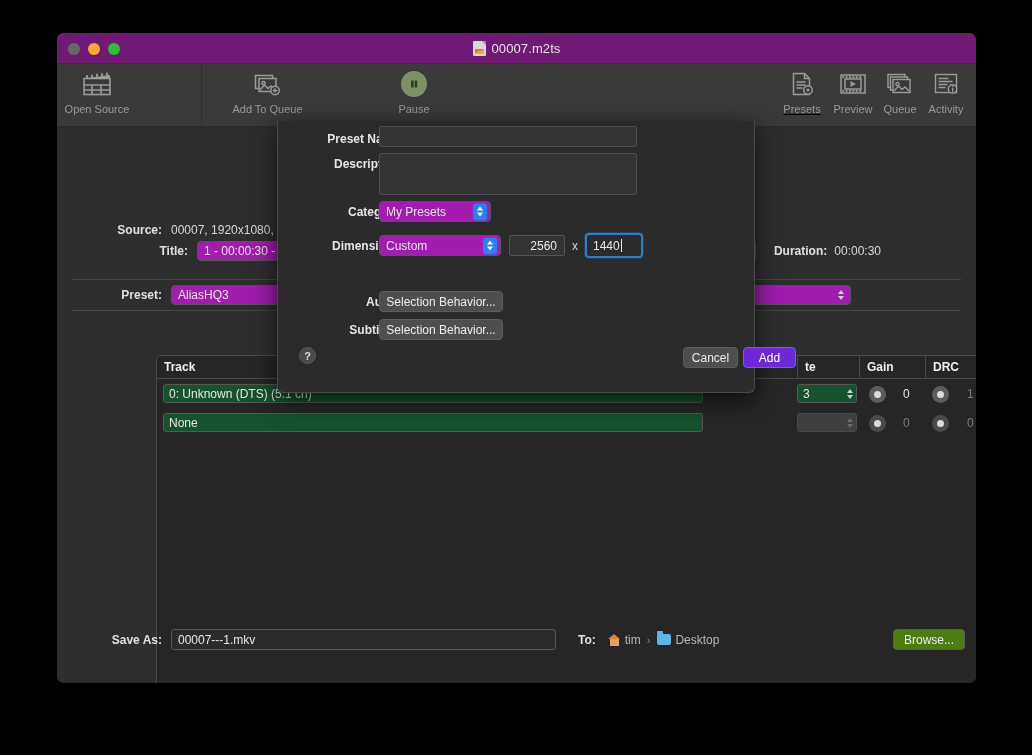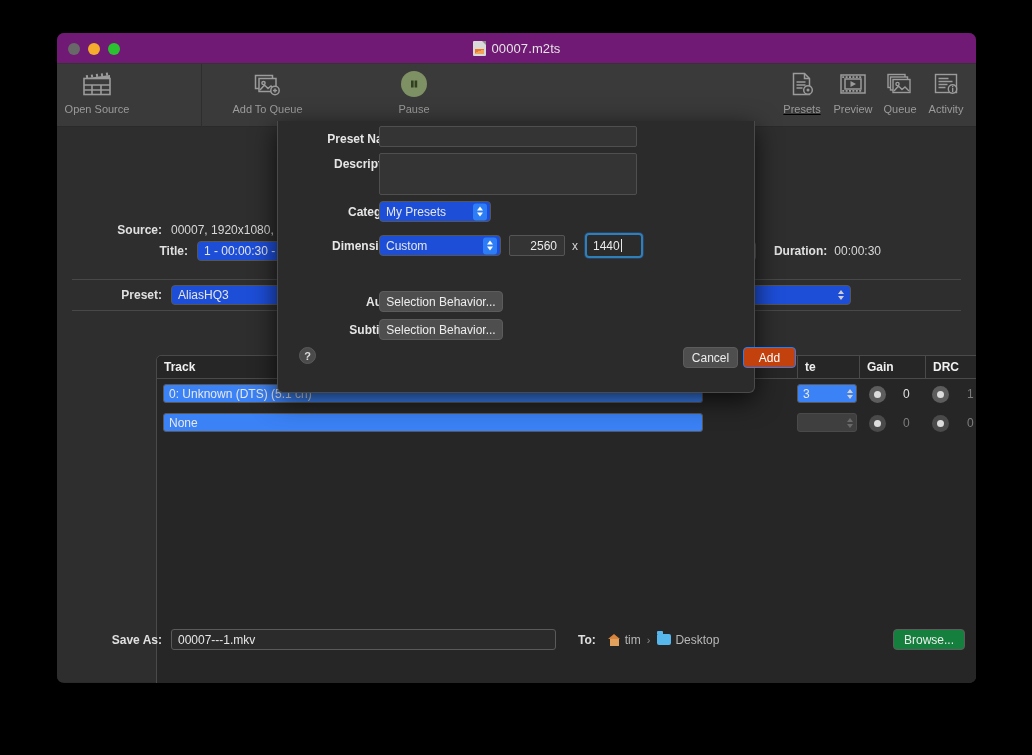--- a/index.html
+++ b/index.html
@@ -91,21 +91,21 @@
   #body { position: relative; height: 555px; background: #2e2e2e; }
 
   .frow { position: absolute; display: flex; align-items: center; }
   .flabel {
     color: #e0e0e0; font-size: 12px; font-weight: bold;
     text-align: right; white-space: nowrap;
   }
   .fvalue { color: #d8d8d8; font-size: 12px; white-space: nowrap; }
 
   .popup {
-    background: #1d4ed8;
+    background: #a21caf;
     border: 1px solid #565656;
     border-radius: 4px;
     color: #e6e6e6;
     font-size: 12px;
     height: 20px;
     display: flex; align-items: center;
     padding: 0 6px;
     position: relative;
   }
   .popup .chev {
@@ -152,21 +152,21 @@
   }
   .th {
     position: absolute; top: 0; height: 22px; line-height: 22px;
     color: #f0f0f0; font-size: 12px; font-weight: bold;
     padding-left: 7px;
     border-left: 1px solid #4a4a4a;
   }
   .th.first { border-left: none; }
 
   .cellbox {
-    background: #3b82f6;
+    background: #14532d;
     border: 1px solid #585858;
     border-radius: 3px;
     color: #e8e8e8;
     font-size: 12px;
     height: 19px;
     display: flex; align-items: center;
     padding: 0 5px;
     position: relative;
   }
   .cellbox.dim { background: #3f3f3f; border-color: #4a4a4a; color: #8e8e8e; }
@@ -195,21 +195,21 @@
   .textfield {
     background: #2b2b2b;
     border: 1px solid #5a5a5a;
     border-radius: 3px;
     color: #e6e6e6;
     font-size: 12px;
     height: 21px;
     display: flex; align-items: center; padding: 0 6px;
   }
   .pushbtn {
-    background: #15803d; border: 1px solid #5c5c5c; border-radius: 4px;
+    background: #4d7c0f; border: 1px solid #5c5c5c; border-radius: 4px;
     color: #ededed; font-size: 12px; height: 21px;
     display: flex; align-items: center; justify-content: center; padding: 0 10px;
     white-space: nowrap;
   }
   .pathitem { display:flex; align-items:center; gap:4px; color:#b7b7b7; font-size:12px; }
   .home-ico { width: 13px; height: 12px; position: relative; }
   .home-ico::before {
     content:""; position:absolute; left:0; top:0;
     border-left: 6.5px solid transparent; border-right: 6.5px solid transparent;
     border-bottom: 5px solid #d9833b;
@@ -250,21 +250,21 @@
     border: 1px solid #4f4f4f;
     border-radius: 2px;
   }
   .dbtn {
     position: absolute;
     background: #4e4e4e; border: 1px solid #5c5c5c; border-radius: 4px;
     color: #ededed; font-size: 12px;
     display: flex; align-items: center; justify-content: center;
     white-space: nowrap;
   }
-  .dbtn.primary { background: #c2410c; border-color: #2d7df6; color: #ffffff; }
+  .dbtn.primary { background: #6d28d9; border-color: #2d7df6; color: #ffffff; }
   .help-btn {
     position: absolute;
     width: 17px; height: 17px; border-radius: 50%;
     background: #4b4b4b; border: 1px solid #5a5a5a;
     color: #dcdcdc; font-size: 11px; font-weight: bold;
     display:flex; align-items:center; justify-content:center;
   }
   .numfield {
     position: absolute;
     background: #343434; border: 1px solid #555;

